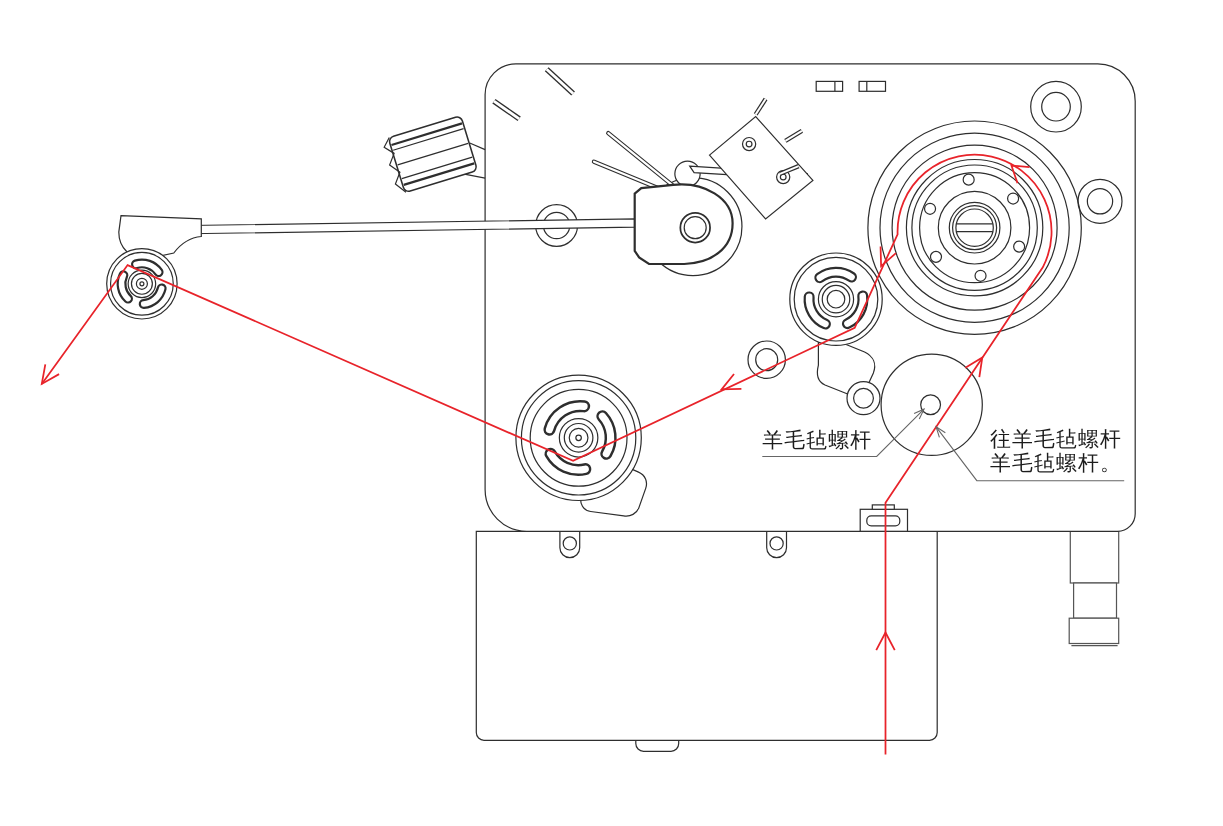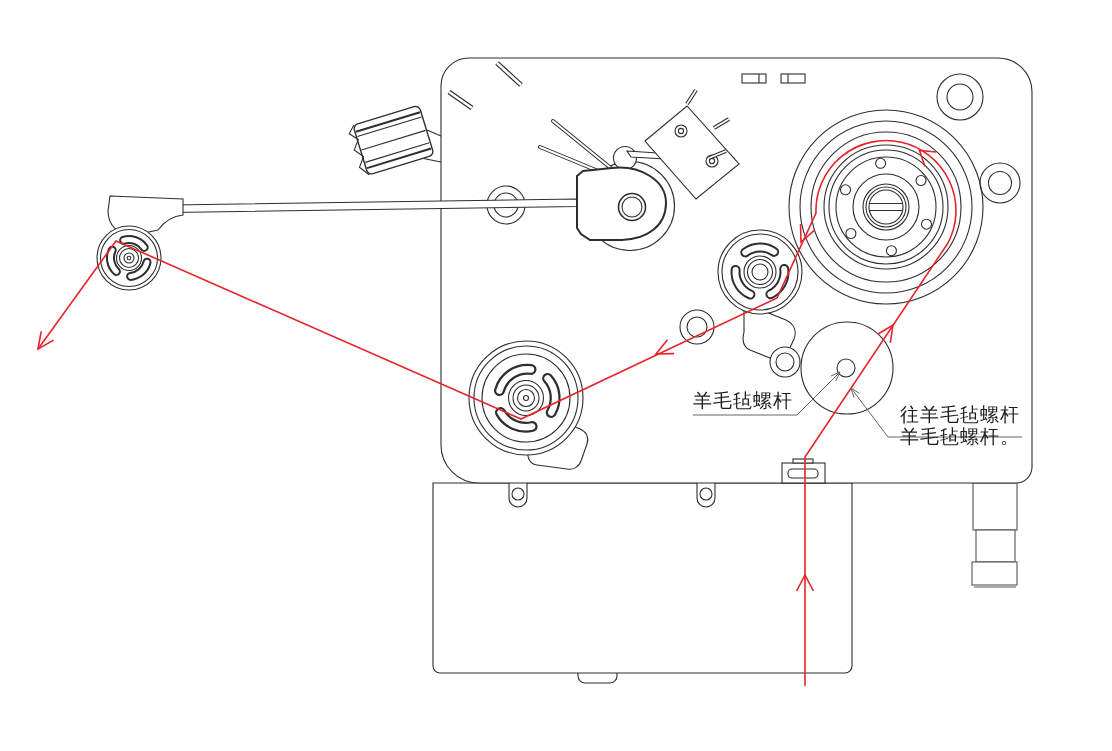--- a/index.html
+++ b/index.html
@@ -229,17 +229,17 @@
   <g fill="none" stroke="#666666" stroke-width="1">
     <path d="M693,415 H797 L840,372"></path>
     <path d="M831,376 L840,372 L835.7,381"></path>
     <path d="M1022,437 H888 L851,388"></path>
     <path d="M854,397.6 L851,388 L859.4,393.4"></path>
   </g>
 </svg>
 
 <div class="cn-label" style="left:693px;top:390px">羊毛毡螺杆</div>
 
-<div class="cn-label" style="left:900px;top:404px">
+<div class="cn-label" style="left:900px;top:389px">
   <div>往羊毛毡螺杆</div>
   <div>羊毛毡螺杆。</div>
 </div>
 </div>
 
 </body></html>

